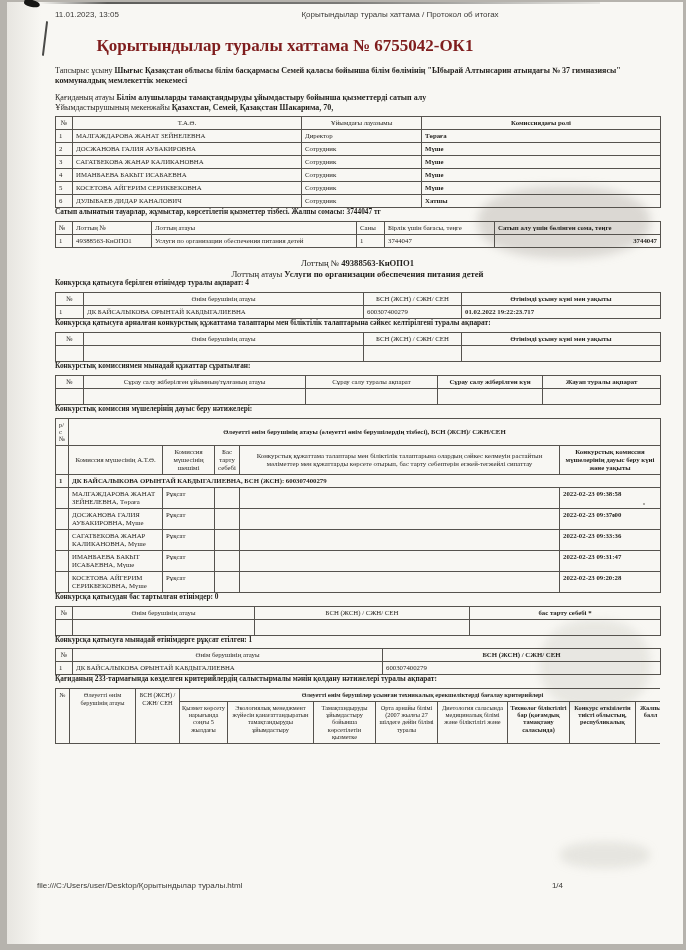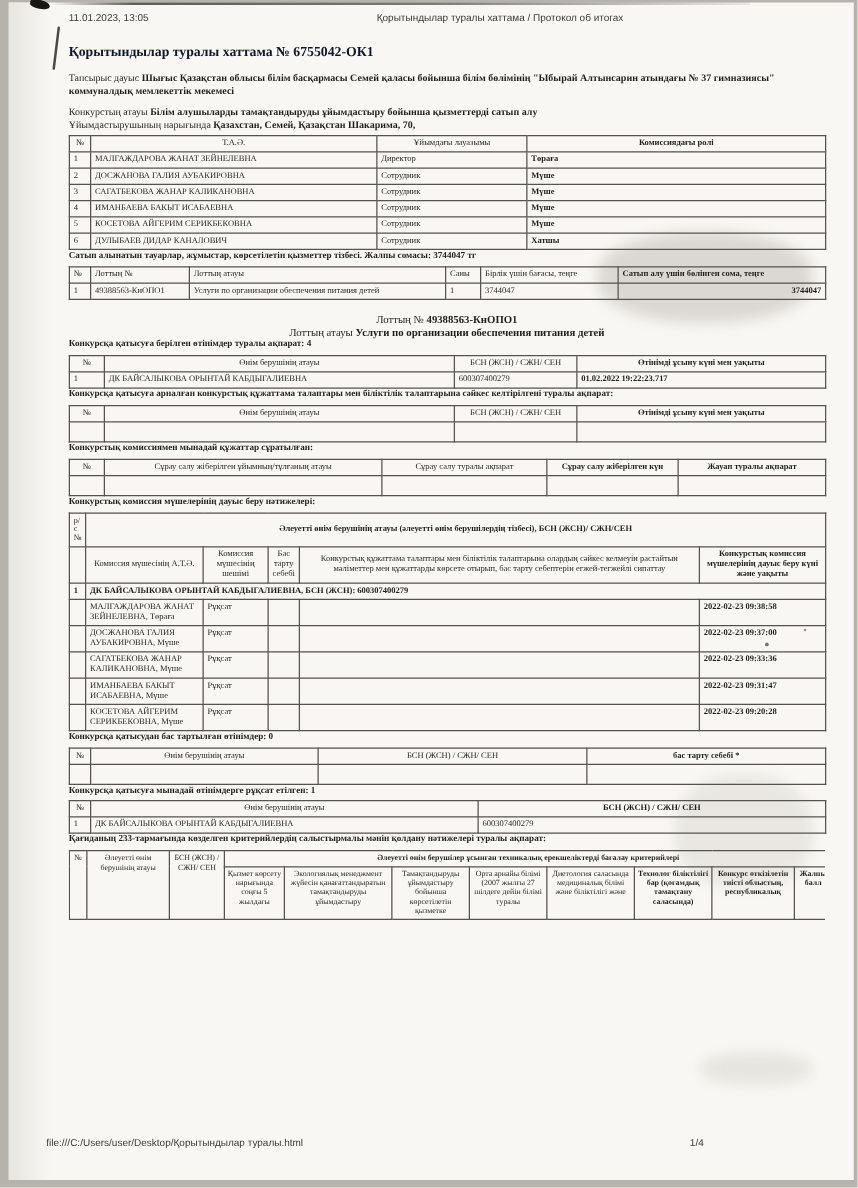--- a/index.html
+++ b/index.html
@@ -24,21 +24,21 @@
   .sm1{left:478px;top:186px;width:172px;height:72px;background:rgba(152,147,139,.30);}
   .sm2{left:540px;top:620px;width:110px;height:90px;background:rgba(152,147,139,.16);}
   .sm3{left:560px;top:842px;width:90px;height:26px;background:rgba(152,147,139,.18);}
 
   .print-header{position:absolute;top:10px;left:0;width:686px;height:12px;
     font-family:"Liberation Sans","DejaVu Sans",sans-serif;font-size:8px;color:#3a3936;}
   .print-date{position:absolute;left:55px;top:0;}
   .print-doc-title{position:absolute;left:400px;top:0;transform:translateX(-50%);white-space:nowrap;}
 
   .doc{position:absolute;left:55px;top:24px;width:605px;}
-  .title{width:460px;font-size:11px;font-weight:bold;margin:12px 0 0 0;color:#0f172a;}
+  .title{width:460px;text-align:center;font-size:17px;font-weight:bold;margin:12px 0 0 0;color:#7f1d1d;}
   .para{font-size:8px;line-height:9.6px;margin:10px 0 0 0;}
   .info-lines{margin-top:8px;font-size:8px;line-height:9.6px;}
   .lbl{font-weight:normal;}
   .val{font-weight:bold;}
   h2.sec{font-size:7.3px;font-weight:bold;margin:0;line-height:8.8px;}
   .mt-c{margin-top:22px;} .mt-s{margin-top:8px;} .mt-m{margin-top:12px;}
 
   table{border-collapse:collapse;table-layout:fixed;width:605px;margin-top:4px;}
   th,td{border:1px solid #56534e;font-size:6.8px;line-height:8px;padding:2px 3px;
     vertical-align:middle;word-wrap:break-word;overflow:hidden;}
@@ -64,21 +64,21 @@
   .vt .group-row td{font-weight:bold;}
   .vt td.dt{font-weight:bold;vertical-align:top;}
   .vt td{vertical-align:top;}
 
   .crit-clip{height:63px;overflow:hidden;margin-top:4px;}
   .crit{margin-top:0;}
   .crit th{font-size:6.3px;line-height:7.4px;vertical-align:top;padding:2px 2px;}
   .crit .span-head{font-weight:bold;vertical-align:middle;}
   .crit .bold-col{font-weight:bold;}
 
-  .print-footer{position:absolute;top:910px;left:0;width:592px;height:12px;
+  .print-footer{position:absolute;top:881px;left:0;width:592px;height:12px;
     font-family:"Liberation Sans","DejaVu Sans",sans-serif;font-size:8px;color:#3a3936;}
   .footer-url{position:absolute;left:37px;top:0;}
   .page-num{position:absolute;right:29px;top:0;}
 </style>
 </head>
 <body>
 
 <div class="paper"></div>
 <div class="paper-left-shade"></div>
 <div class="paper-top-line"></div>
@@ -92,25 +92,25 @@
 
 <div class="print-header">
   <span class="print-date">11.01.2023, 13:05</span>
   <span class="print-doc-title">Қорытындылар туралы хаттама / Протокол об итогах</span>
 </div>
 
 <div class="doc">
 
   <div class="title">Қорытындылар туралы хаттама № 6755042-ОК1</div>
 
-  <p class="para"><span class="lbl">Тапсырыс дауыс</span> <span class="val">Шығыс Қазақстан облысы білім басқармасы Семей қаласы бойынша білім бөлімінің "Ыбырай Алтынсарин атындағы № 37 гимназиясы" коммуналдық мемлекеттік мекемесі</span></p>
+  <p class="para"><span class="lbl">Тапсырыс ұсыну</span> <span class="val">Шығыс Қазақстан облысы білім басқармасы Семей қаласы бойынша білім бөлімінің "Ыбырай Алтынсарин атындағы № 37 гимназиясы" коммуналдық мемлекеттік мекемесі</span></p>
 
   <div class="info-lines">
-    <div><span class="lbl">Конкурстың атауы</span> <span class="val">Білім алушыларды тамақтандыруды ұйымдастыру бойынша қызметтерді сатып алу</span></div>
-    <div><span class="lbl">Ұйымдастырушының нарығында</span> <span class="val">Қазахстан, Семей, Қазақстан Шакарима, 70,</span></div>
+    <div><span class="lbl">Қағиданың атауы</span> <span class="val">Білім алушыларды тамақтандыруды ұйымдастыру бойынша қызметтерді сатып алу</span></div>
+    <div><span class="lbl">Ұйымдастырушының мекенжайы</span> <span class="val">Қазахстан, Семей, Қазақстан Шакарима, 70,</span></div>
   </div>
 
   <table class="commission">
     <colgroup>
         <col style="width:17px">
         <col style="width:229px">
         <col style="width:120px">
         <col style="width:239px">
       </colgroup>
     <tbody>

